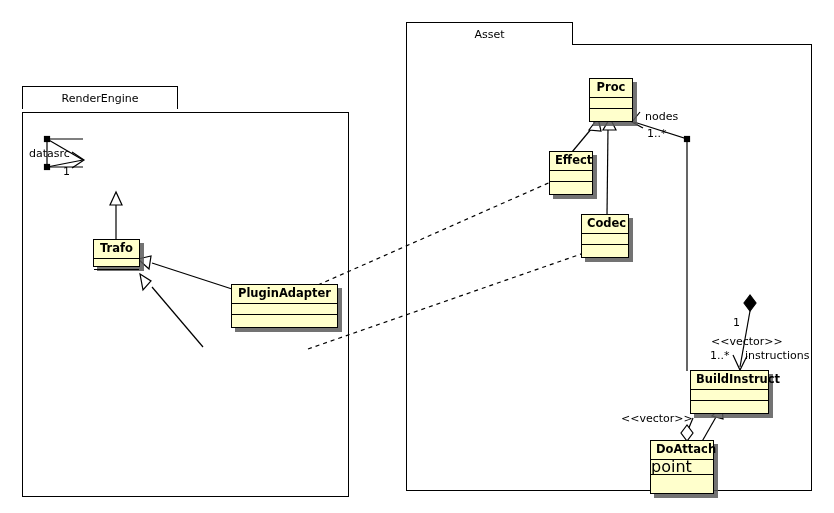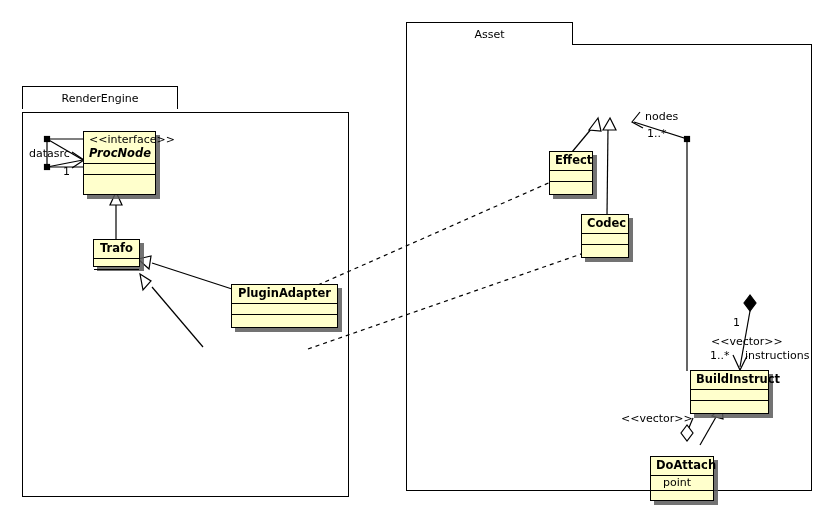--- a/index.html
+++ b/index.html
@@ -72,22 +72,22 @@
   }
   .cls-name .iname {
     display: block;
     font-style: italic;
     font-weight: bold;
   }
   .cls-attrs {
     box-sizing: border-box;
     border-bottom: 1.2px solid #000;
     min-height: 11px;
-    font-size: 11px;
-    padding: 0 12px;
+    font-size: 16px;
+    padding: 0 0;
     line-height: 14px;
     color: #000;
     white-space: nowrap;
   }
   .cls-ops {
     box-sizing: border-box;
     min-height: 11px;
     font-size: 11px;
     padding: 0 4px;
     line-height: 14px;
@@ -193,46 +193,45 @@
     
     <line x1="700" y1="445" x2="716" y2="417"></line>
     <polygon class="hollow-head" points="722,406 712,416 723,419"></polygon>
 
     
     <line x1="688" y1="430" x2="693" y2="418"></line>
     <polygon class="hollow-head" points="687,425 681,433 687,441 693,433"></polygon>
 
   </svg>
 
-  <div class="cls" style="left:83px; top:131px; width:73px; height:64px;">
-    <div class="cls-name">
-      <span class="stereo">&lt;&lt;interface&gt;&gt;</span>
-      <span class="iname">ProcNode</span>
-    </div>
-    <div class="cls-attrs"></div>
-    <div class="cls-ops"></div>
-  </div>
 
   <div class="cls" style="left:93px; top:239px; width:47px; height:28px;">
     <div class="cls-name">
       <span class="iname" style="font-style:normal;">Trafo</span>
     </div>
     <div class="cls-attrs"></div>
     <div class="cls-ops"></div>
   </div>
 
   <div class="cls" style="left:231px; top:284px; width:107px; height:44px;">
     <div class="cls-name">
       <span class="iname" style="font-style:normal;">PluginAdapter</span>
     </div>
     <div class="cls-attrs"></div>
     <div class="cls-ops"></div>
   </div>
 
 
+  <div class="cls" style="left:589px; top:78px; width:44px; height:44px;">
+    <div class="cls-name">
+      <span class="iname" style="font-style:normal;">Proc</span>
+    </div>
+    <div class="cls-attrs"></div>
+    <div class="cls-ops"></div>
+  </div>
 
   <div class="cls" style="left:549px; top:151px; width:44px; height:44px;">
     <div class="cls-name">
       <span class="iname" style="font-style:normal;">Effect</span>
     </div>
     <div class="cls-attrs"></div>
     <div class="cls-ops"></div>
   </div>
 
   <div class="cls" style="left:581px; top:214px; width:48px; height:44px;">
@@ -245,21 +244,21 @@
 
 
   <div class="cls" style="left:690px; top:370px; width:79px; height:44px;">
     <div class="cls-name">
       <span class="iname" style="font-style:normal;">BuildInstruct</span>
     </div>
     <div class="cls-attrs"></div>
     <div class="cls-ops"></div>
   </div>
 
-  <div class="cls" style="left:650px; top:456px; width:64px; height:45px;">
+  <div class="cls" style="left:650px; top:440px; width:64px; height:54px;">
     <div class="cls-name">
       <span class="iname" style="font-style:normal;">DoAttach</span>
     </div>
     <div class="cls-attrs">point</div>
     <div class="cls-ops"></div>
   </div>
 
   <div class="lbl" style="left:29px; top:148px;">datasrc</div>
   <div class="lbl" style="left:63px; top:166px;">1</div>
 

